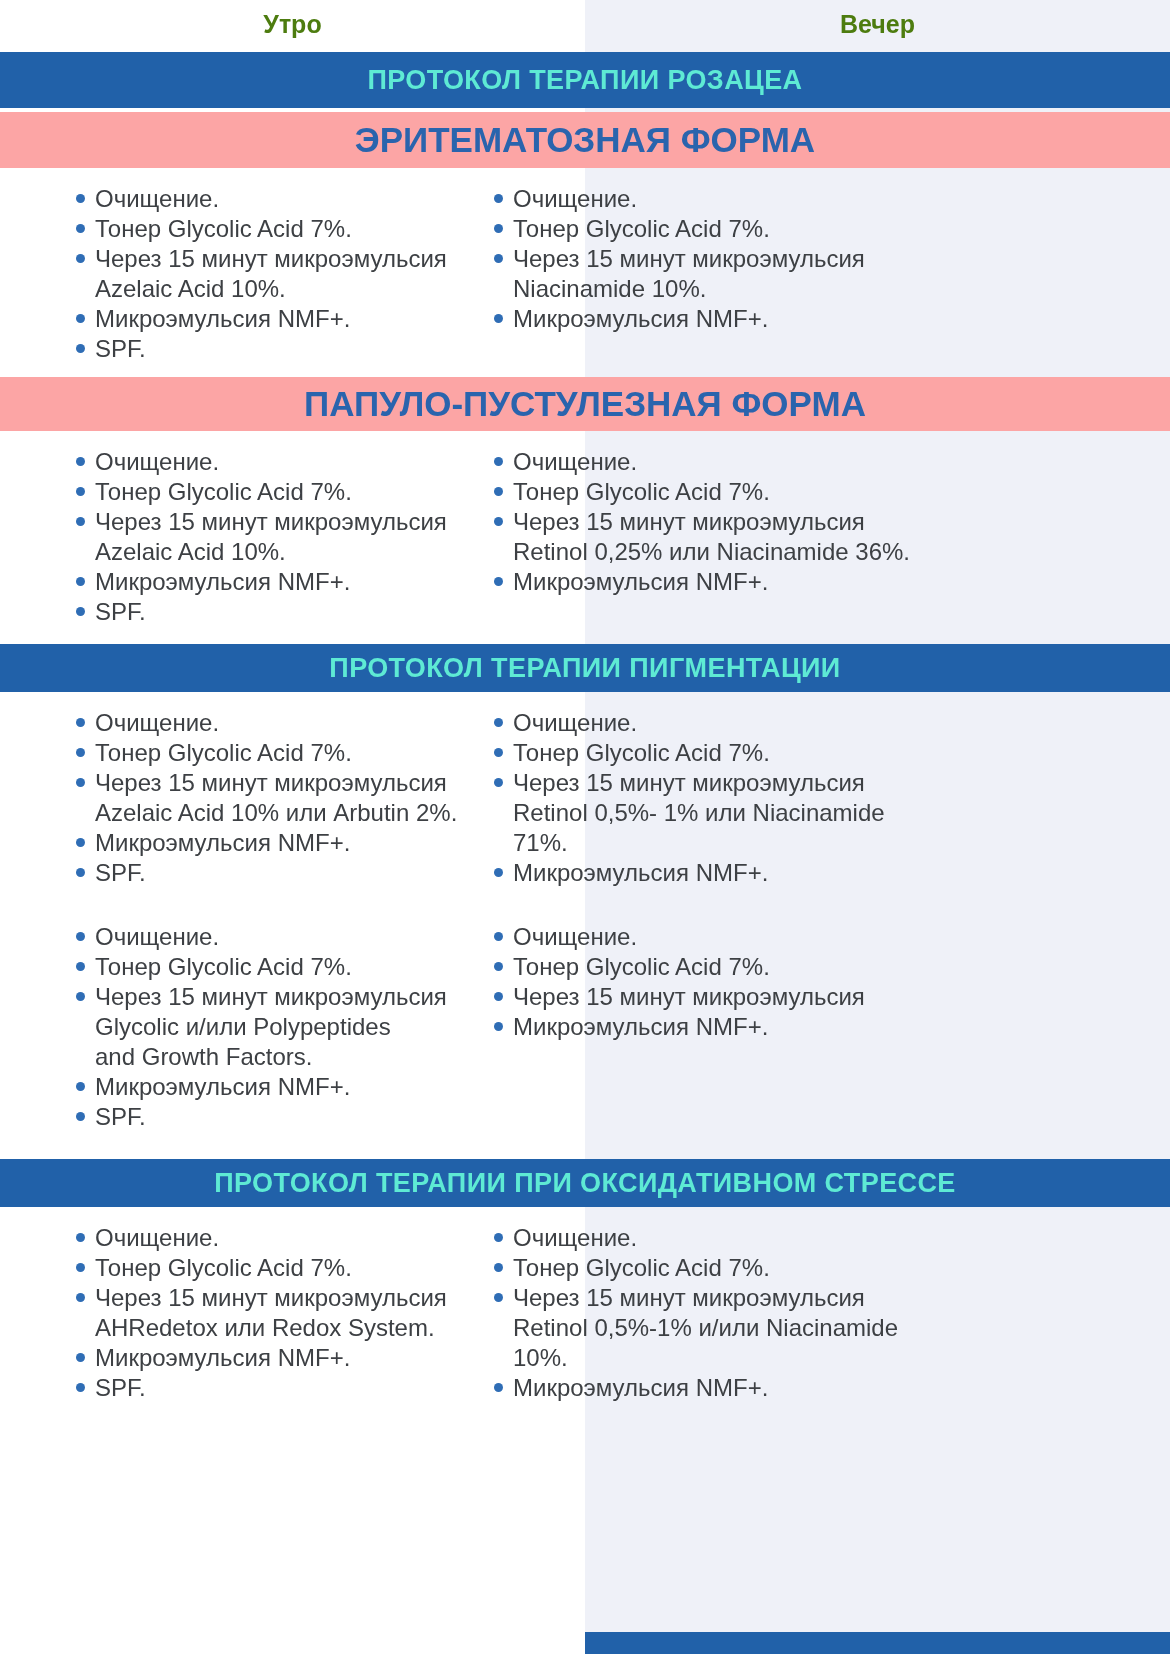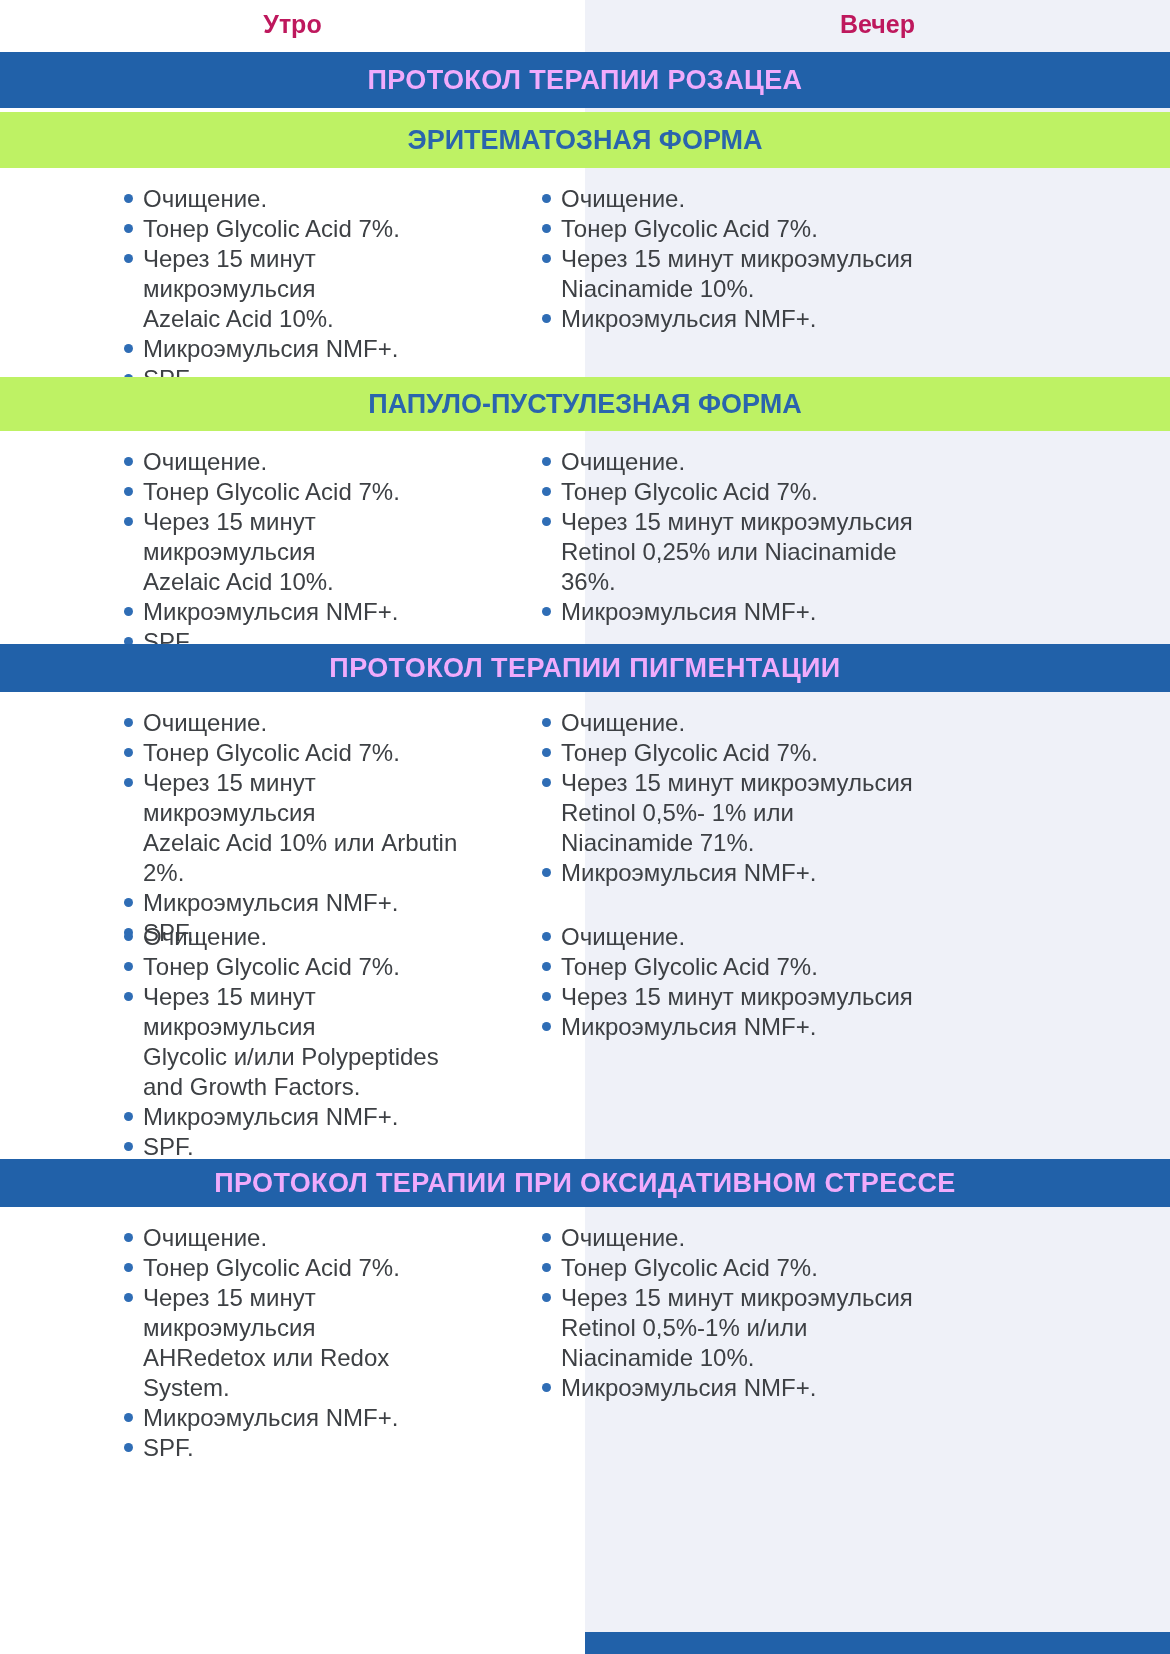--- a/index.html
+++ b/index.html
@@ -19,47 +19,47 @@
     width: 585px; height: 100%;
     background: #eff1f8;
     z-index: 0;
   }
   .row { position: relative; z-index: 1; flex: none; }
 
   .header-row { height: 48px; display: flex; }
   .header-cell {
     width: 585px;
     display: flex; align-items: center; justify-content: center;
-    font-size: 25px; font-weight: bold; color: #be185d;
+    font-size: 25px; font-weight: bold; color: #4d7c0f;
   }
 
   .gap { height: 4px; }
 
   .banner {
     display: flex; align-items: center; justify-content: center;
     font-weight: bold; text-align: center;
   }
   .banner.dark {
     height: 56px;
     background: #2161a9;
-    color: #f0abfc;
+    color: #5eead4;
     font-size: 27px;
     letter-spacing: 0.4px;
   }
   .banner.dark.tall { height: 48px; }
   .banner.light {
     height: 56px;
-    background: #bef264;
+    background: #fca5a5;
     color: #2a64ad;
-    font-size: 27px;
+    font-size: 35px;
   }
   .banner.light.short { height: 54px; }
 
   .content-row { display: flex; }
-  .content-row .col { width: 467px; box-sizing: border-box; padding-left: 48px; }
+  .content-row .col { width: 467px; box-sizing: border-box; }
   .content-row ul { list-style: none; margin: 0; }
   .col.morning ul { padding: 16px 8px 0 76px; }
   .col.evening ul { padding: 16px 8px 0 27px; }
   .li {
     position: relative;
     padding-left: 19px;
     font-size: 24px;
     line-height: 30px;
     color: #3d4044;
   }

